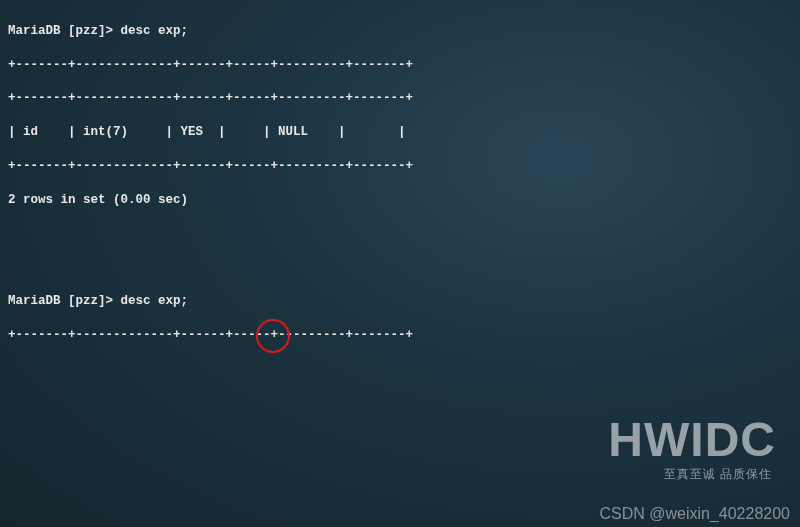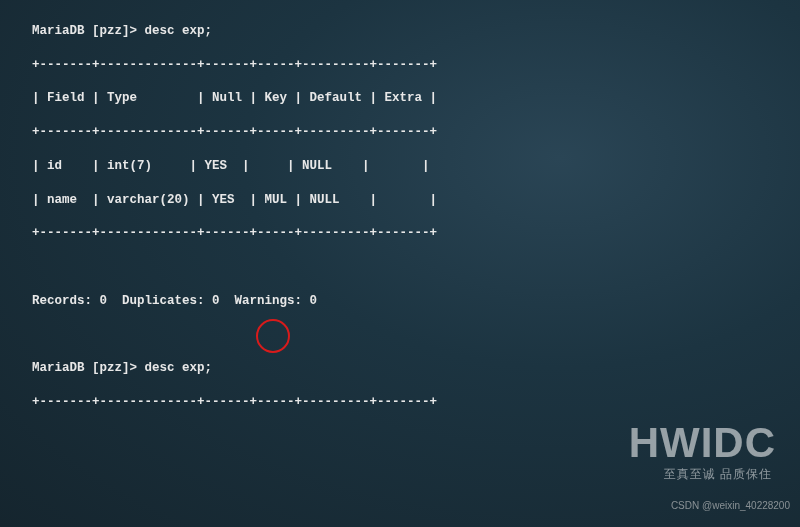--- a/index.html
+++ b/index.html
@@ -12,70 +12,68 @@
       font-size: 12.5px;
       font-weight: bold;
       color: #e8e8e8;
       position: relative;
     }
     .terminal {
       padding: 6px 8px;
       line-height: 1.35;
       white-space: pre;
     }
-    .line { display: block; margin-left: 24px; }
+    .line { display: block; }
     .watermark-logo {
       position: absolute;
       right: 24px;
       bottom: 60px;
       font-family: Arial, sans-serif;
-      font-size: 42px;
+      font-size: 48px;
       font-weight: 700;
       letter-spacing: 1px;
       color: rgba(255,255,255,0.55);
     }
     .watermark-tag {
       position: absolute;
       right: 28px;
       bottom: 44px;
       font-family: Arial, sans-serif;
       font-size: 12px;
       font-weight: normal;
       color: rgba(255,255,255,0.5);
       letter-spacing: 1px;
     }
     .csdn {
       position: absolute;
       right: 10px;
-      bottom: 16px;
+      bottom: 4px;
       font-family: Arial, sans-serif;
-      font-size: 10px;
+      font-size: 16px;
       font-weight: normal;
       color: rgba(210,210,210,0.6);
     }
     .circle-annot {
       position: absolute;
       border: 2.5px solid #d81b1b;
       border-radius: 50%;
       pointer-events: none;
     }
   </style>
 </head>
 <body>
 
 <div class="terminal">
 <span class="line"><span>MariaDB [pzz]&gt;</span> <span>desc exp;</span></span>
 <span class="line">+-------+-------------+------+-----+---------+-------+</span>
-<span class="line">| Field | Type        | Null | Key | Default | Extra |</span>
 <span class="line">+-------+-------------+------+-----+---------+-------+</span>
 <span class="line">| id    | int(7)     | YES  |     | NULL    |       |</span>
-<span class="line">| name  | varchar(20) | YES  | MUL | NULL    |       |</span>
 <span class="line">+-------+-------------+------+-----+---------+-------+</span>
+<span class="line">2 rows in set (0.00 sec)</span>
 <span class="line">&nbsp;</span>
-<span class="line">Records: 0  Duplicates: 0  Warnings: 0</span>
 <span class="line">&nbsp;</span>
 <span class="line"><span>MariaDB [pzz]&gt;</span> <span>desc exp;</span></span>
 <span class="line">+-------+-------------+------+-----+---------+-------+</span>
 
 
 
 
 
 
 

